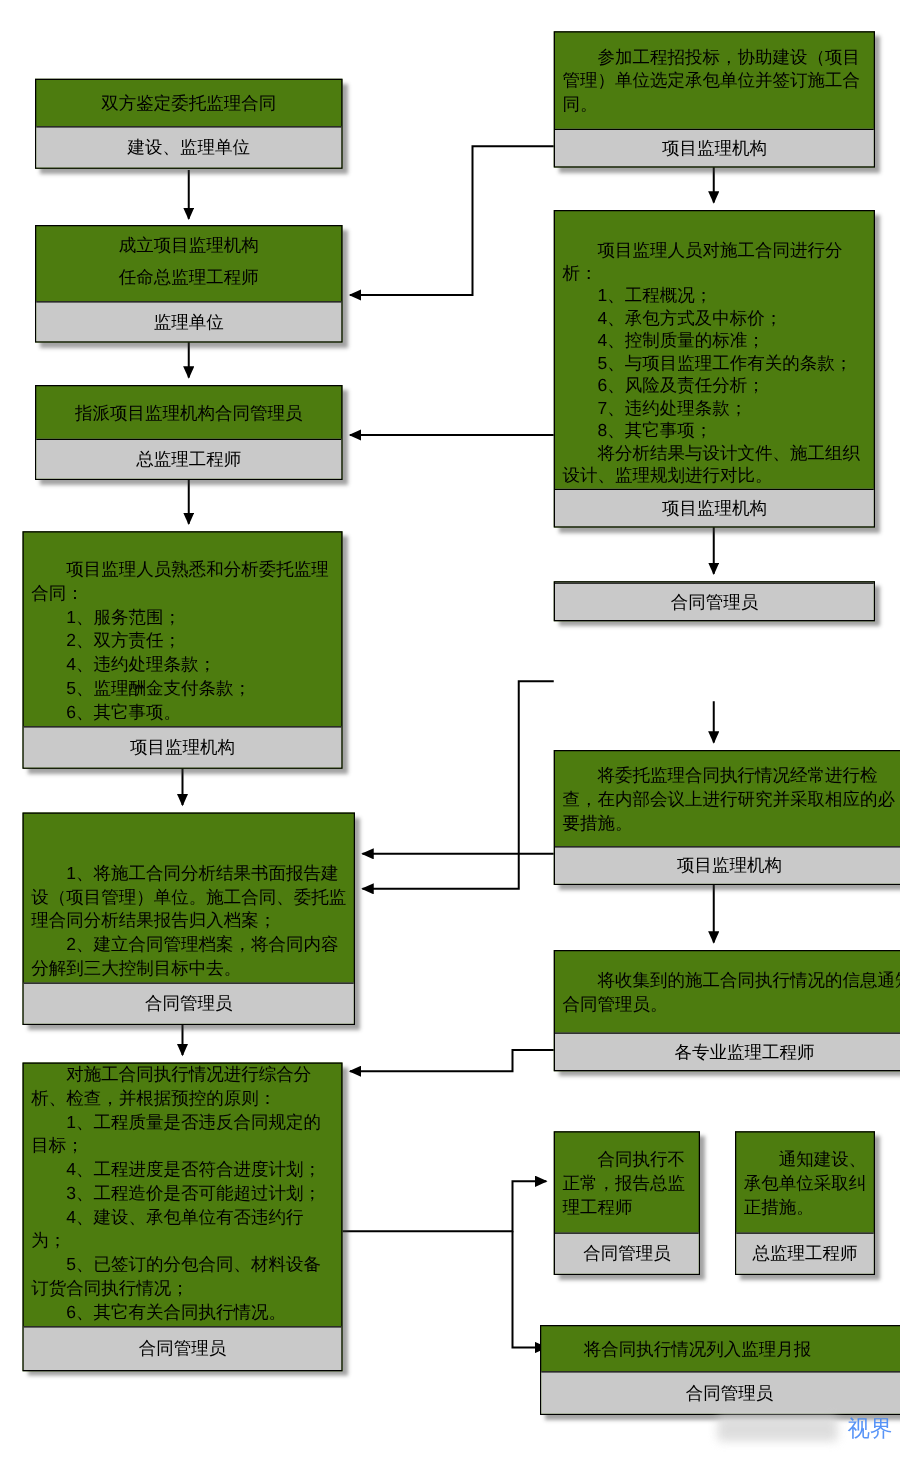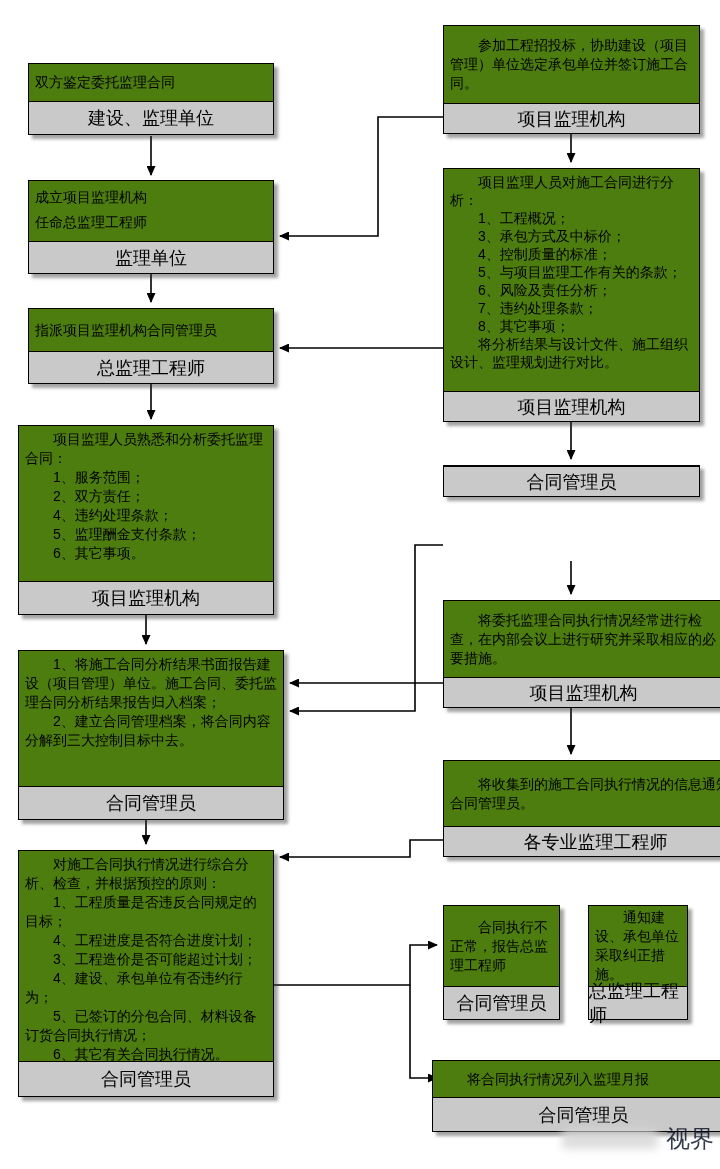--- a/index.html
+++ b/index.html
@@ -10,35 +10,35 @@
   }
   .stage { position:absolute; left:0; top:0; width:720px; height:1169px; }
   .box {
     position:absolute; background:#4d7c0f; border:1.6px solid #000;
     box-shadow:4px 4px 3px rgba(50,50,50,0.45);
   }
   .content {
     padding:2px 6px; display:flex; flex-direction:column; justify-content:center;
     overflow:hidden; font-size:14px; line-height:19px;
   }
-  .content.top { justify-content:flex-start; padding-top:4px; }
+  .content.top { justify-content:flex-end; padding-top:4px; }
   .content.spread { justify-content:space-evenly;font-family:Liberation Mono, monospace; }
   .content.tight { line-height:18px; }
   .content p { margin:0; }
   .content p.para { text-indent:2em; text-align:left; }
-  .content p.ctr { text-align:left; text-indent:0; }
+  .content p.ctr { text-align:center; text-indent:0; }
   .footer {
     border-top:1.6px solid #000; background:#c9c9c9;
     display:flex; align-items:center; justify-content:center;
-    font-size:18px;
+    font-size:14px;
   }
   svg.connectors { position:absolute; left:0; top:0; pointer-events:none; }
   .watermark { position:absolute; right:6px; bottom:14px; display:flex; align-items:center; opacity:0.85; }
   .wm-blur { width:96px; height:20px; background:#d8d8d8; filter:blur(4px); margin-right:8px; border-radius:3px; }
-  .wm-text { font-size:24px; color:#0f172a; }
+  .wm-text { font-size:18px; color:#3b82f6; }
 </style>
 </head>
 <body>
 
 <div class="stage">
 
   <svg class="connectors" width="720" height="1169" viewBox="0 0 720 1169">
     <defs>
       <marker id="ah" markerUnits="userSpaceOnUse" markerWidth="11" markerHeight="9" refX="9" refY="4.5" orient="auto">
         <path d="M0,0 L10,4.5 L0,9 z" fill="#000"></path>
@@ -123,21 +123,21 @@
     <div class="content" style="height:77px">
       <p class="para">参加工程招投标，协助建设（项目管理）单位选定承包单位并签订施工合同。</p>
     </div>
     <div class="footer" style="height:30px">项目监理机构</div>
   </div>
 
   <div class="box" style="left:443px;top:168px;width:257px">
     <div class="content top tight" style="height:222px">
       <p class="para">项目监理人员对施工合同进行分析：</p>
       <p class="para">1、工程概况；</p>
-      <p class="para">3、承包方式及中标价；</p>
+      <p class="para">4、承包方式及中标价；</p>
       <p class="para">4、控制质量的标准；</p>
       <p class="para">5、与项目监理工作有关的条款；</p>
       <p class="para">6、风险及责任分析；</p>
       <p class="para">7、违约处理条款；</p>
       <p class="para">8、其它事项；</p>
       <p class="para">将分析结果与设计文件、施工组织设计、监理规划进行对比。</p>
     </div>
     <div class="footer" style="height:30px">项目监理机构</div>
   </div>
 
@@ -159,21 +159,21 @@
     <div class="footer" style="height:30px">各专业监理工程师</div>
   </div>
 
   <div class="box" style="left:443px;top:905px;width:117px">
     <div class="content" style="height:80px">
       <p class="para">合同执行不正常，报告总监理工程师</p>
     </div>
     <div class="footer" style="height:33px">合同管理员</div>
   </div>
 
-  <div class="box" style="left:588px;top:905px;width:100px">
+  <div class="box" style="left:588px;top:905px;width:112px">
     <div class="content" style="height:80px">
       <p class="para">通知建设、承包单位采取纠正措施。</p>
     </div>
     <div class="footer" style="height:33px">总监理工程师</div>
   </div>
 
   <div class="box" style="left:432px;top:1060px;width:303px">
     <div class="content" style="height:36px">
       <p class="para">将合同执行情况列入监理月报</p>
     </div>

